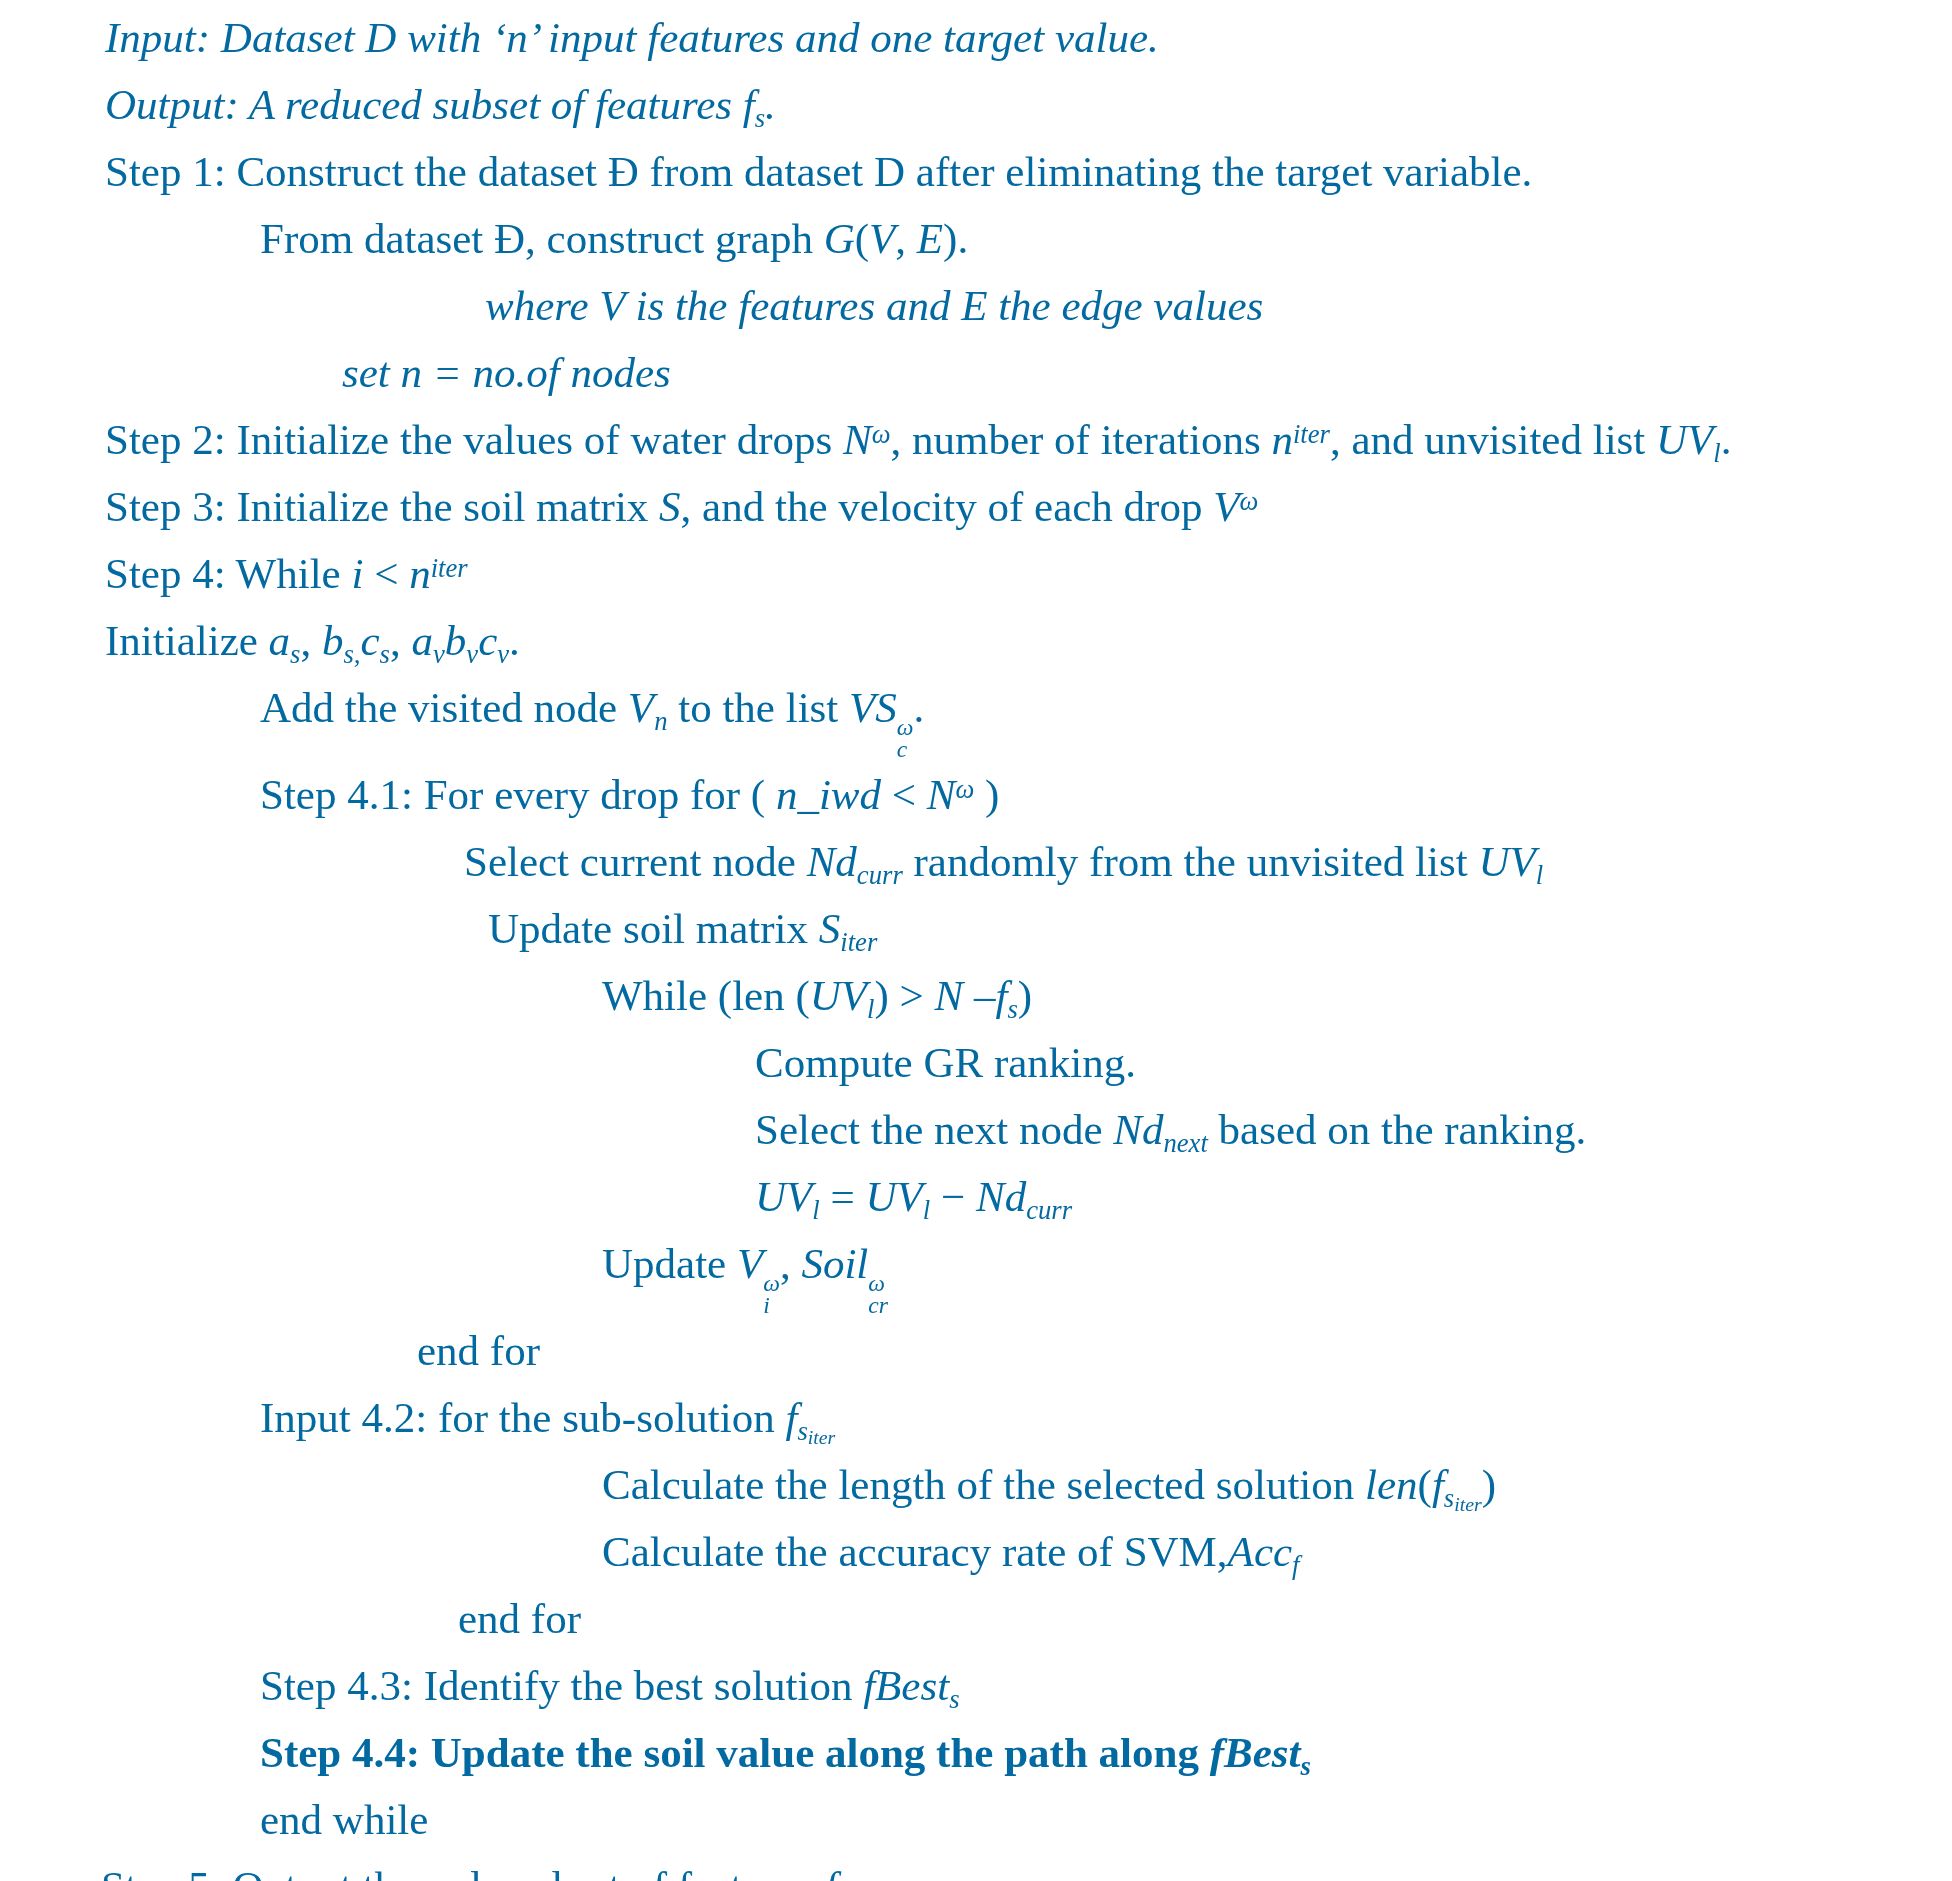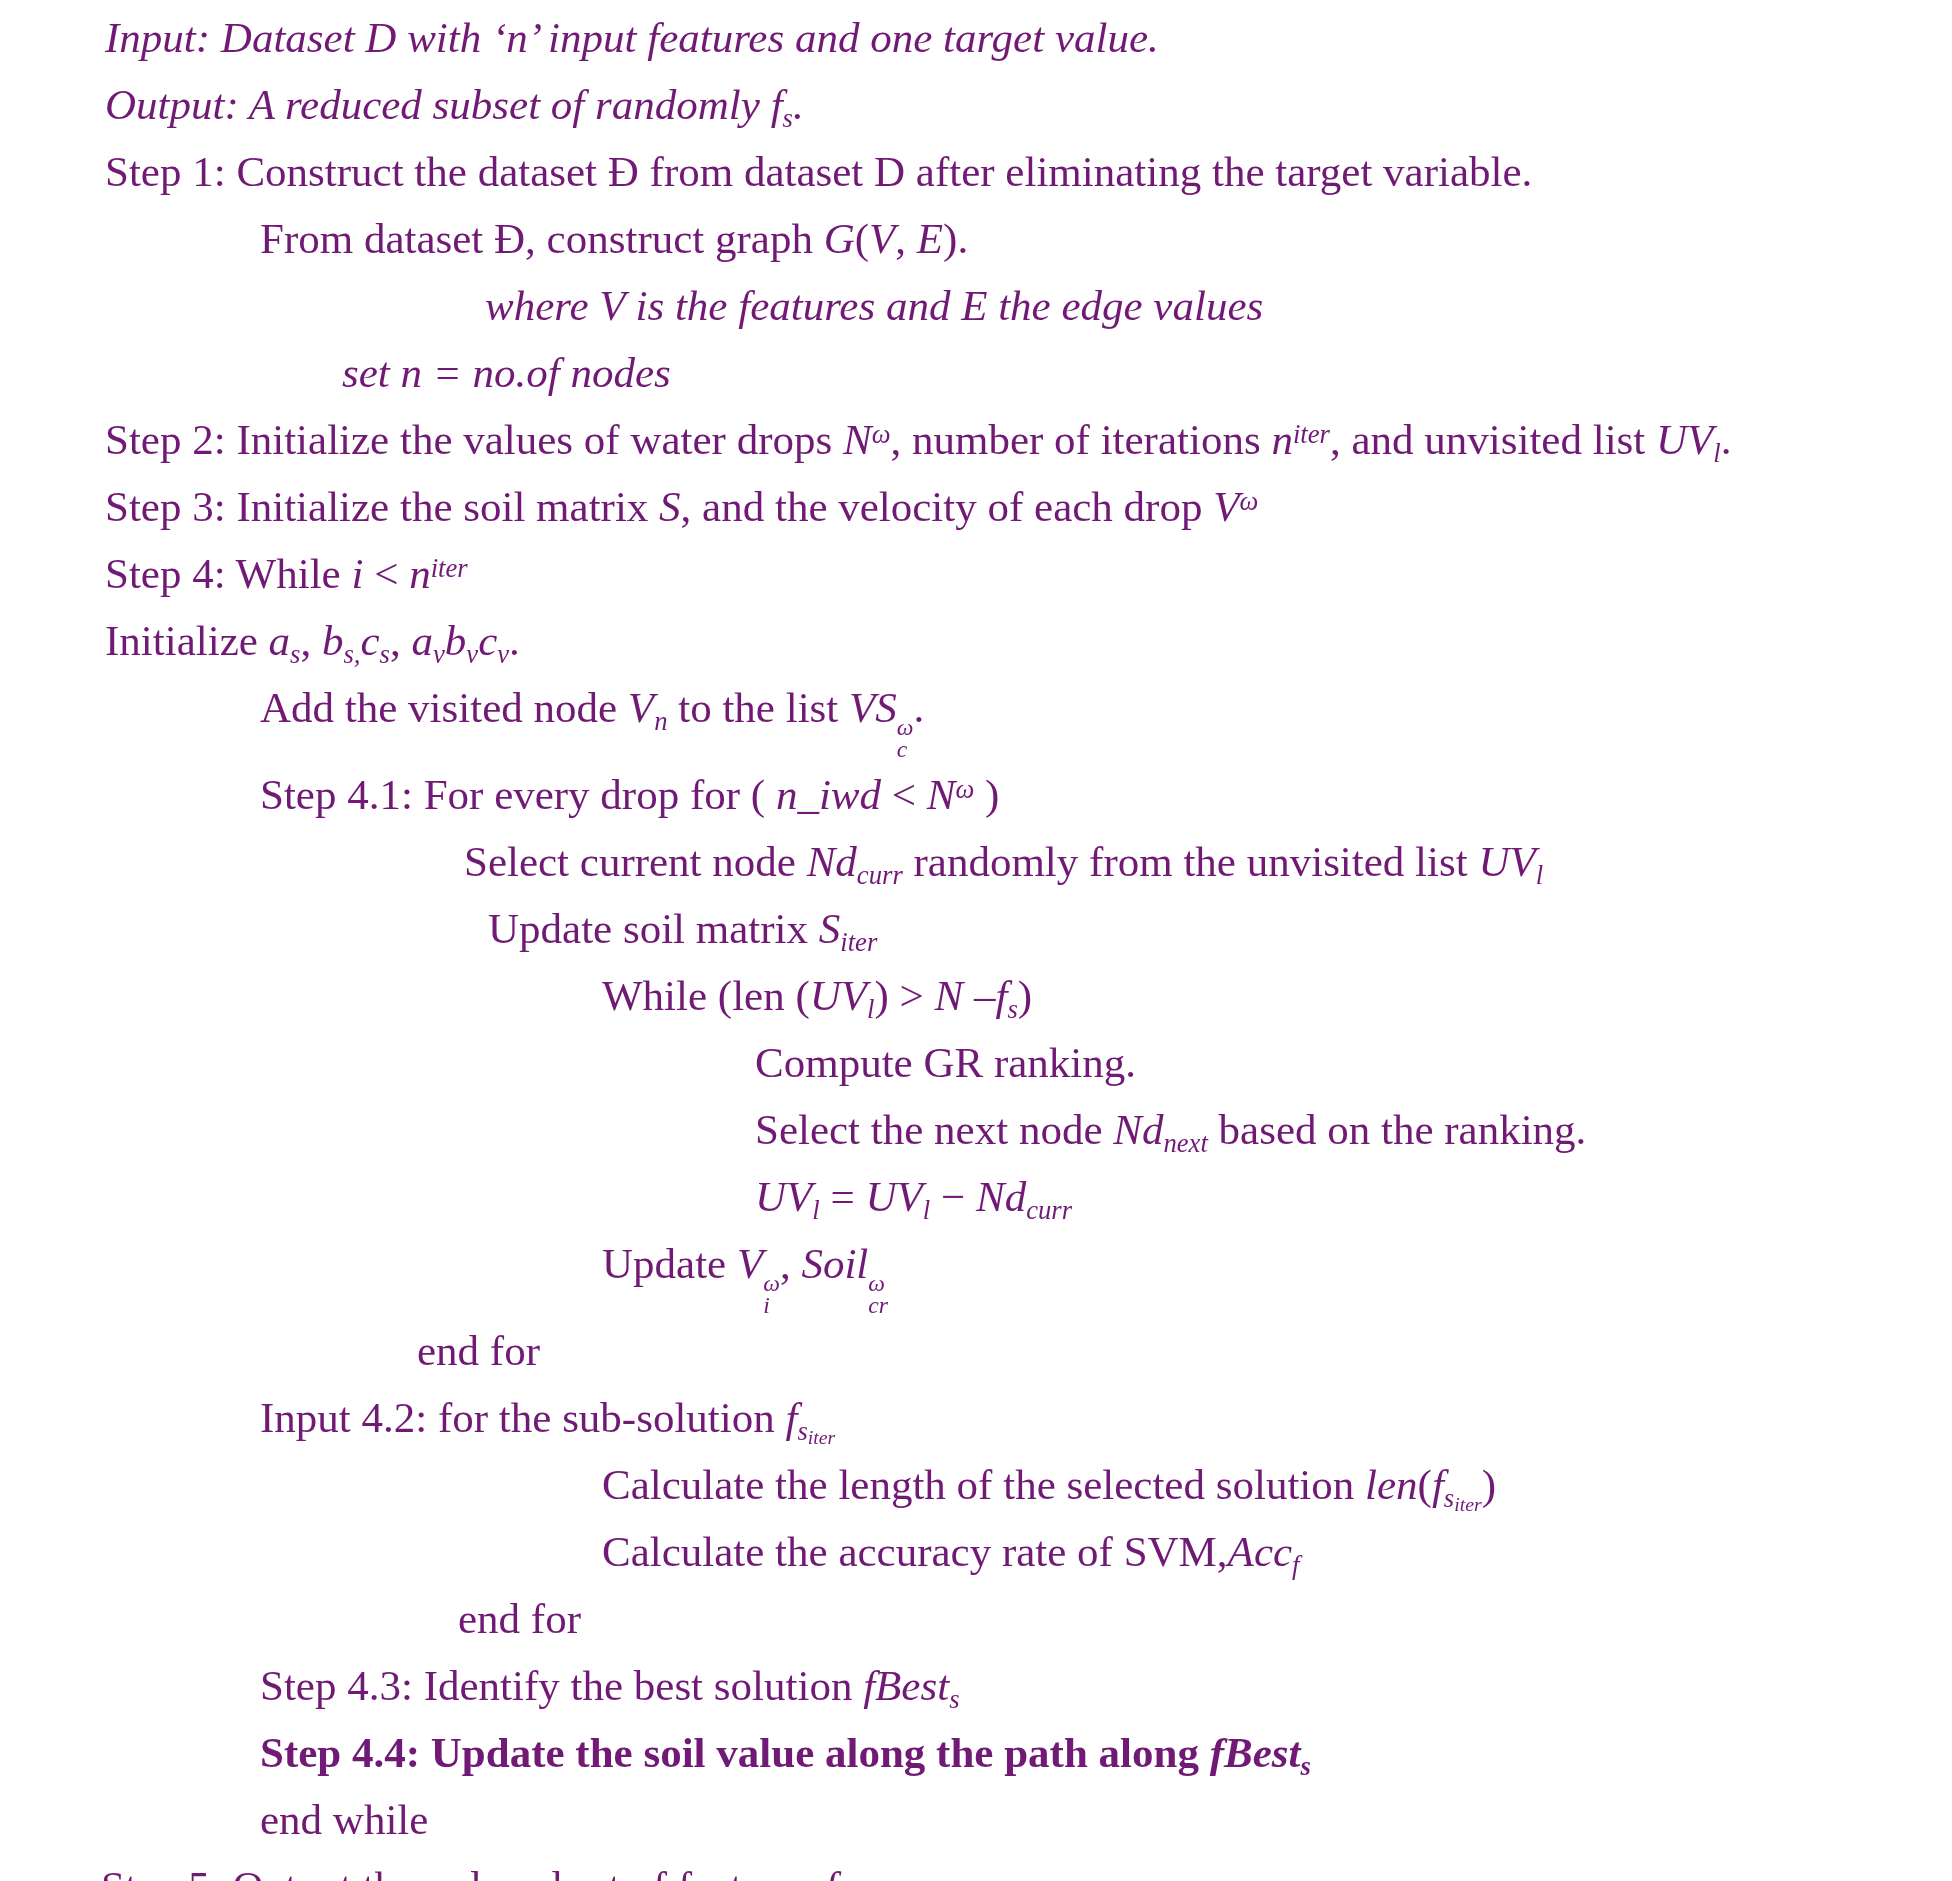--- a/index.html
+++ b/index.html
@@ -14,21 +14,21 @@
     background: #ffffff;
     overflow: hidden;
     padding-top: 3.9px;
     box-sizing: border-box;
   }
   .line {
     font-family: "Liberation Serif", "DejaVu Serif", serif;
     font-size: 43px;
     line-height: 67px;
     white-space: nowrap;
-    color: #701a75;
+    color: #0369a1;
   }
   .r { font-style: normal; }
   .i { font-style: italic; }
   .sub {
     font-size: 62%;
     font-style: italic;
     position: relative;
     top: 0.30em;
     line-height: 0;
   }
@@ -56,21 +56,21 @@
     vertical-align: -0.55em;
   }
   .ss span { display: block; }
 </style>
 </head>
 <body>
 
 <div id="page">
   <div>
       <div class="line" style="padding-left: 105px;"><span class="i">Input: Dataset D with ‘n’ input features and one target value.</span></div>
-      <div class="line" style="padding-left: 105px;"><span class="i">Output: A reduced subset of randomly f</span><span class="sub">s</span><span class="i">.</span></div>
+      <div class="line" style="padding-left: 105px;"><span class="i">Output: A reduced subset of features f</span><span class="sub">s</span><span class="i">.</span></div>
       <div class="line" style="padding-left: 105px;"><span class="r">Step 1: Construct the dataset Đ from dataset D after eliminating the target variable.</span></div>
       <div class="line" style="padding-left: 260px;"><span class="r">From dataset Đ, construct graph </span><span class="i">G</span><span class="r">(</span><span class="i">V</span><span class="r">, </span><span class="i">E</span><span class="r">).</span></div>
       <div class="line" style="padding-left: 485px;"><span class="i">where V is the features and E the edge values</span></div>
       <div class="line" style="padding-left: 342px;"><span class="i">set n = no.of nodes</span></div>
       <div class="line" style="padding-left: 105px;"><span class="r">Step 2: Initialize the values of water drops </span><span class="i">N</span><span class="sup">ω</span><span class="r">, number of iterations </span><span class="i">n</span><span class="sup">iter</span><span class="r">, and unvisited list </span><span class="i">UV</span><span class="sub">l</span><span class="r">.</span></div>
       <div class="line" style="padding-left: 105px;"><span class="r">Step 3: Initialize the soil matrix </span><span class="i">S</span><span class="r">, and the velocity of each drop </span><span class="i">V</span><span class="sup">ω</span></div>
       <div class="line" style="padding-left: 105px;"><span class="r">Step 4: While </span><span class="i">i</span><span class="r"> &lt; </span><span class="i">n</span><span class="sup">iter</span></div>
       <div class="line" style="padding-left: 105px;"><span class="r">Initialize </span><span class="i">a</span><span class="sub">s</span><span class="r">, </span><span class="i">b</span><span class="sub">s,</span><span class="i">c</span><span class="sub">s</span><span class="r">, </span><span class="i">a</span><span class="sub">v</span><span class="i">b</span><span class="sub">v</span><span class="i">c</span><span class="sub">v</span><span class="r">.</span></div>
       <div class="line" style="padding-left: 260px;"><span class="r">Add the visited node </span><span class="i">V</span><span class="sub">n</span><span class="r"> to the list </span><span class="i">VS</span><span class="ss">
           <span>ω</span>

